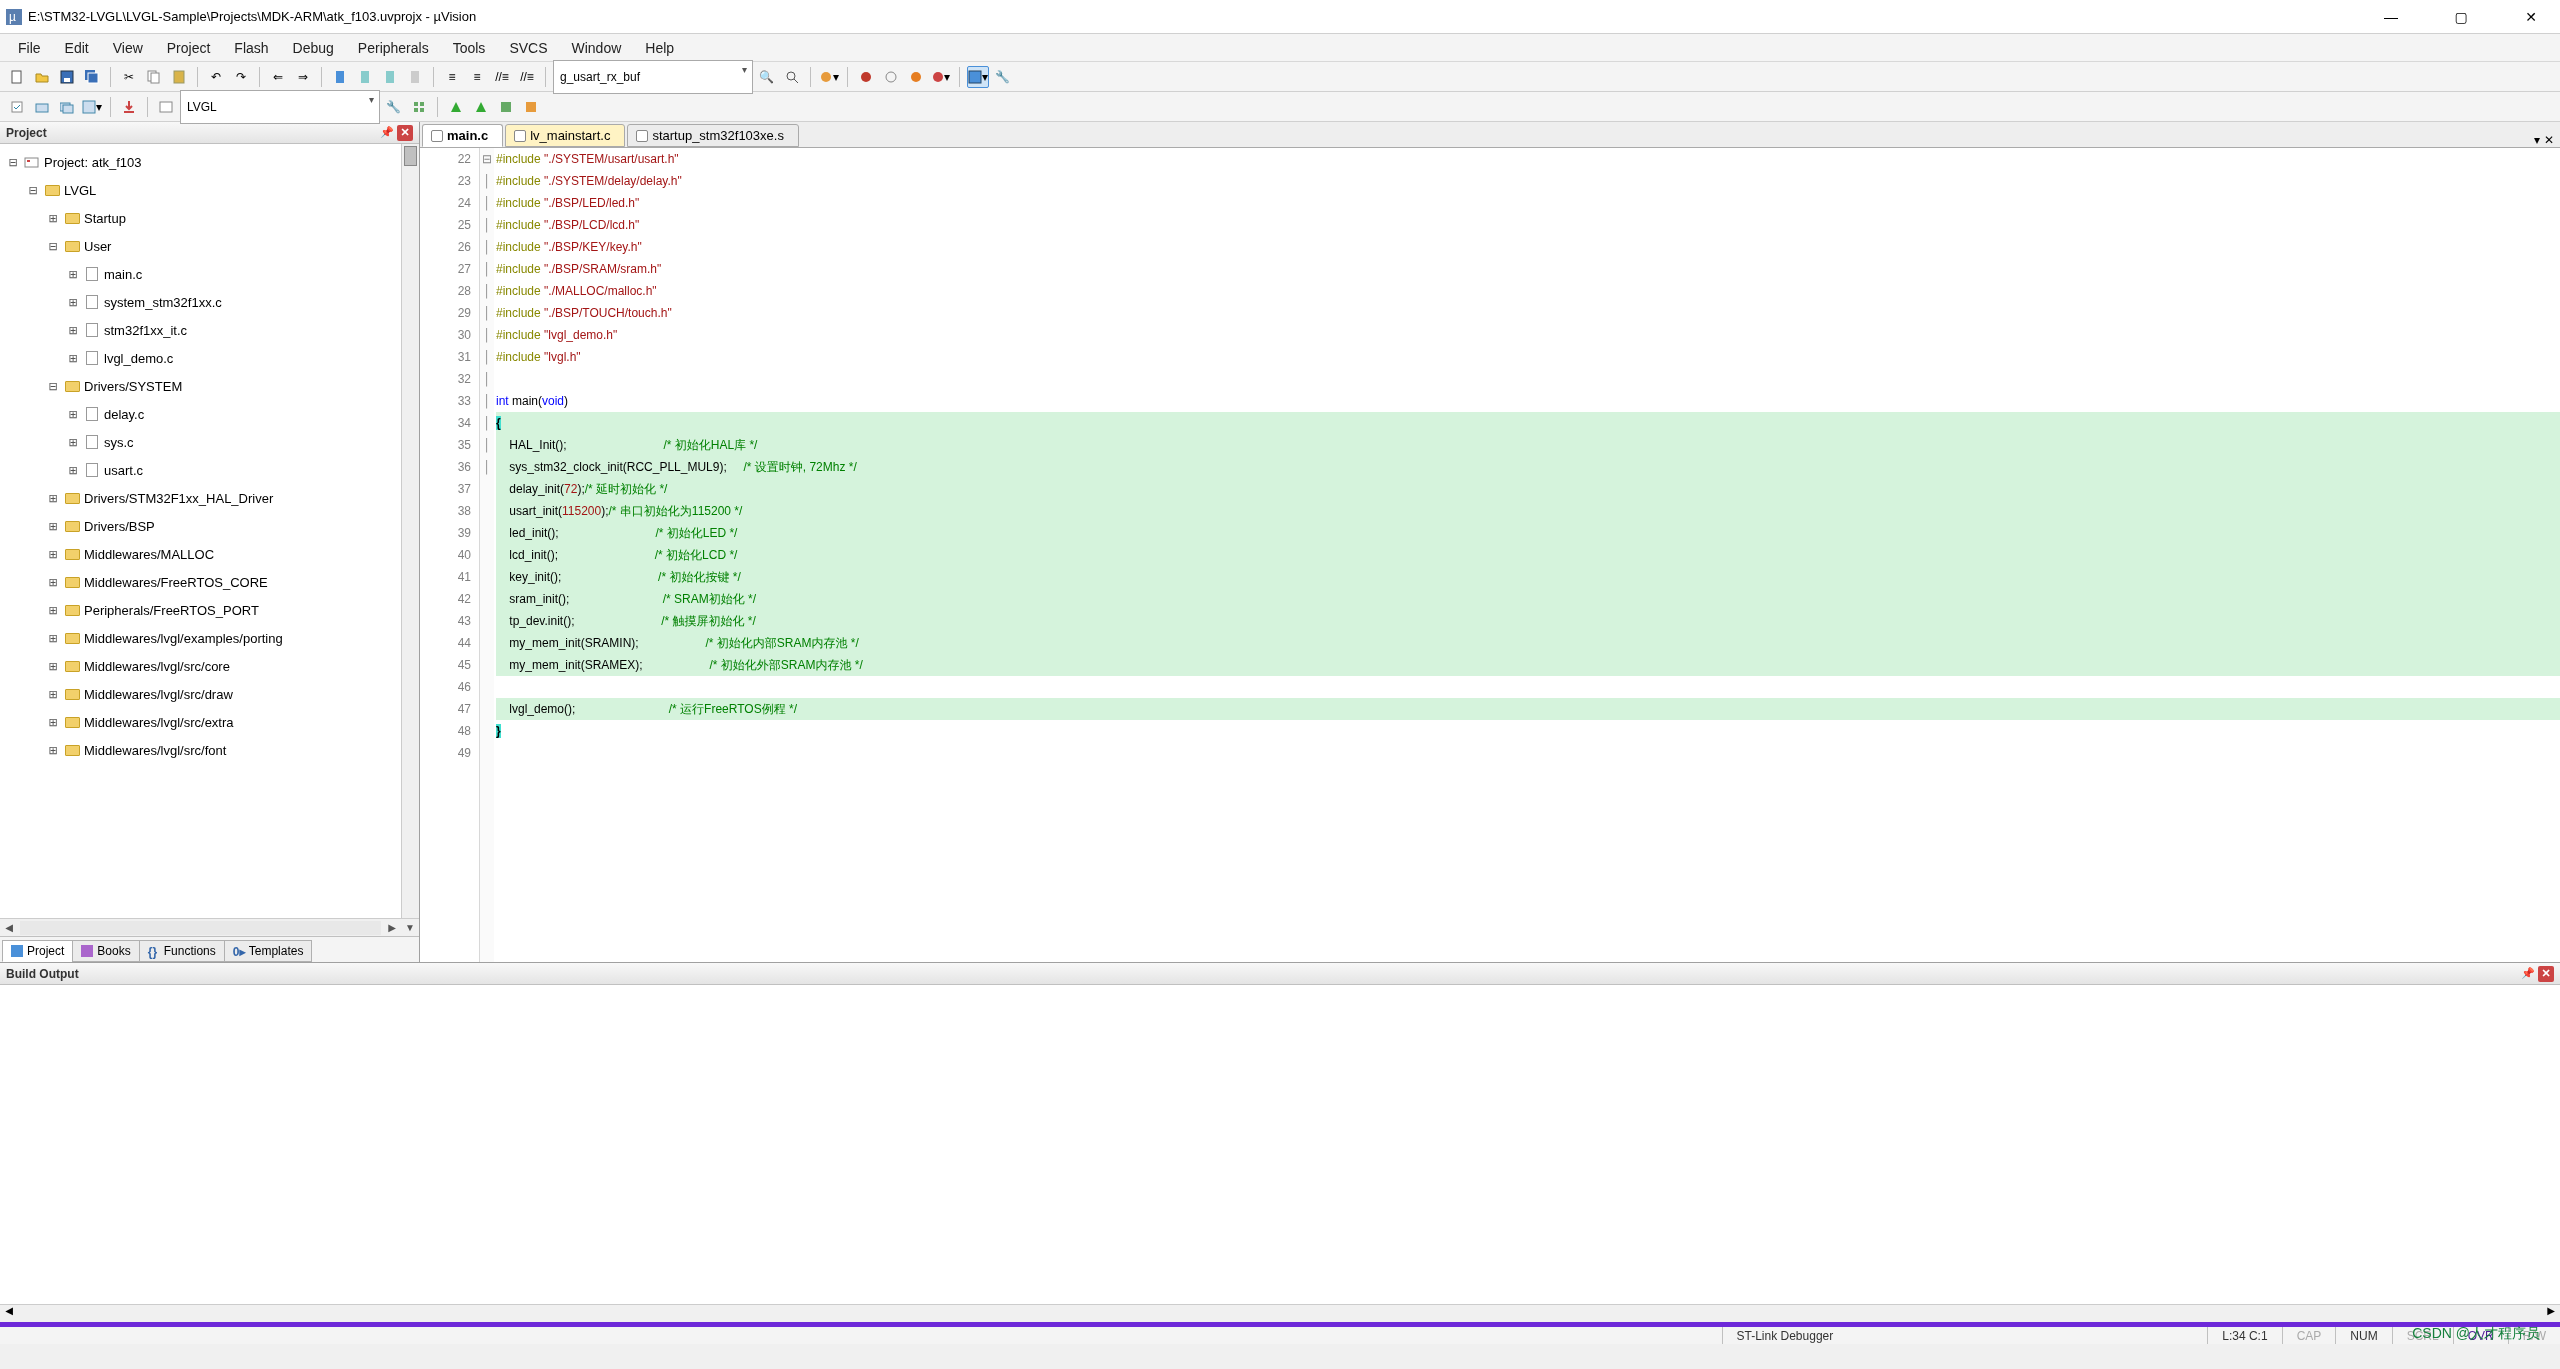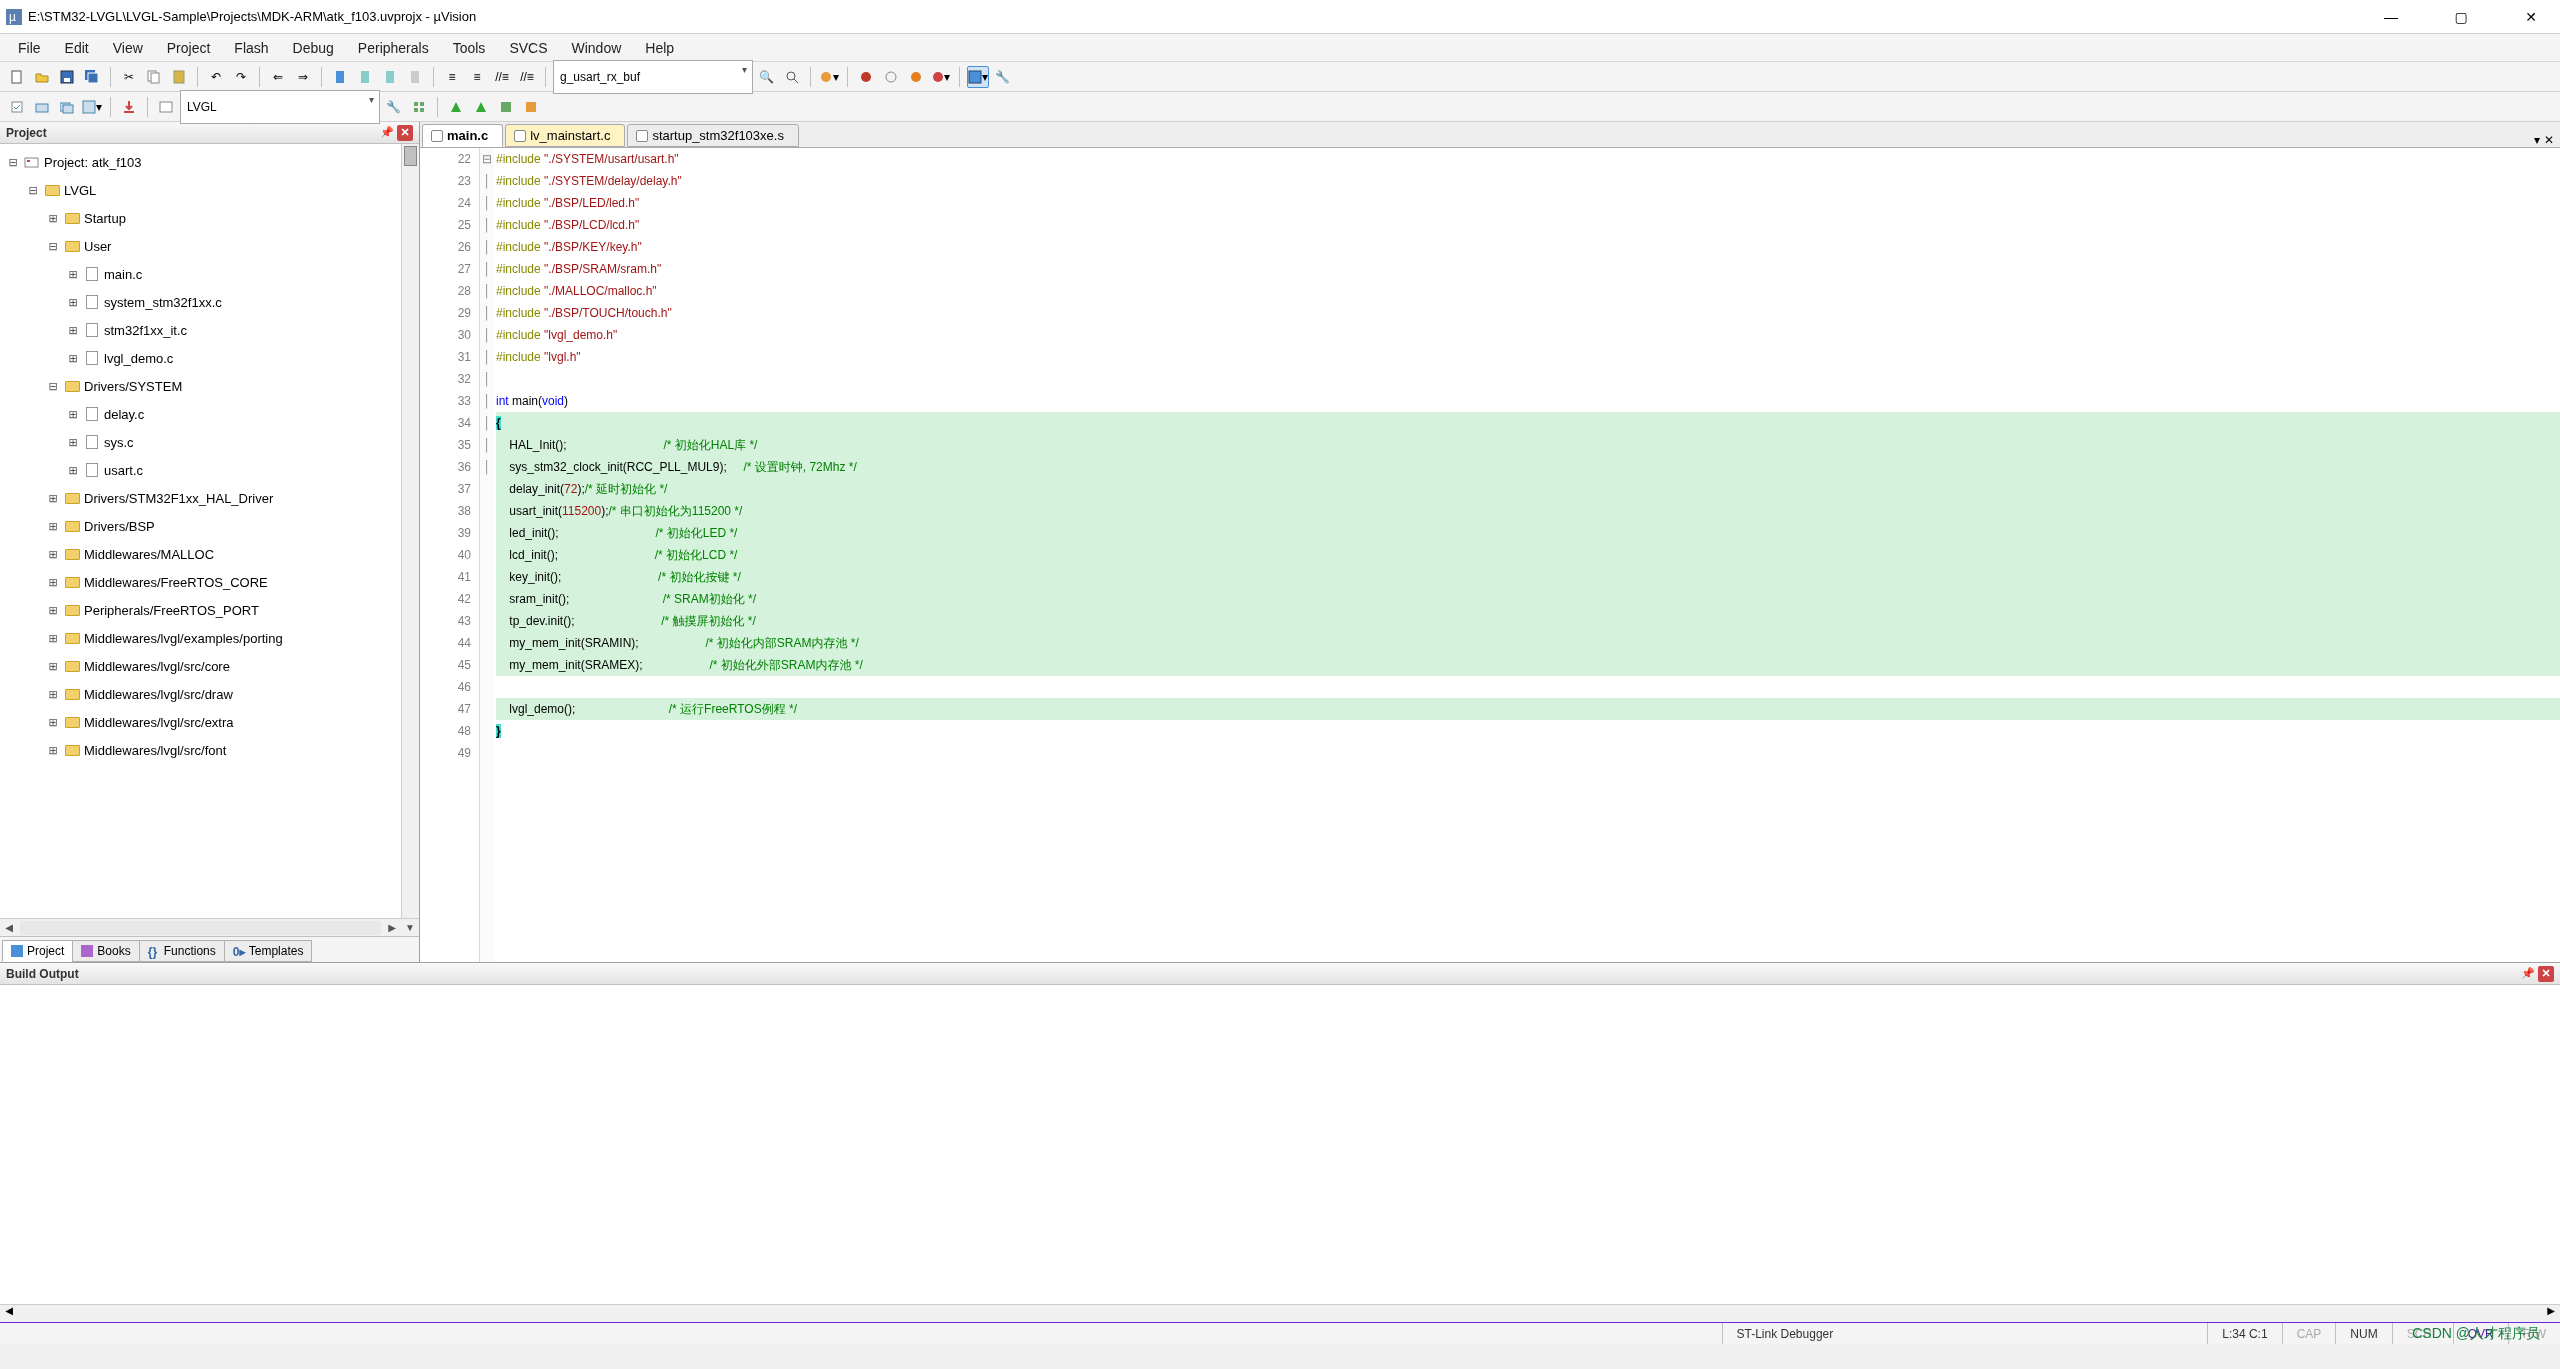--- a/index.html
+++ b/index.html
@@ -54,21 +54,21 @@
 .str { color:#a31515; }
 .inc { color:#888800;margin-top:36px; }
 .cmt { color:#008000; }
 .num { color:#a31515; }
 .hl { background:#d5f3dc; display:inline-block; width:100%; }
 .brace { background:#40e0d0; color:#000; font-weight:bold; }
 .buildout { height:360px; background:#fff; border-top:1px solid #a0a0a0; display:flex; flex-direction:column; }
 .buildout .body { flex:1; background:#fff; }
 .buildout .hsc { height:18px; background:#f0f0f0; border-top:1px solid #ccc; display:flex; }
 .buildout .hsc .arr { width:18px; text-align:center; font-size:10px; }
-.statusbar { height:22px; background:#f4f4f4; border-top:1px solid #6d28d9; display:flex; align-items:center; font-size:12px; color:#333; }
+.statusbar { height:22px; background:#f4f4f4; border-top:5px solid #6d28d9; display:flex; align-items:center; font-size:12px; color:#333; }
 .statusbar .cell { padding:0 14px; border-left:1px solid #c0c0c0; height:100%; display:flex; align-items:center; }
 .statusbar .spacer { flex:1; }
 svg { display:block; }
 .watermark { position:absolute; right:20px; bottom:26px; font-size:14px; color:#15803d;margin-top:8px; }
 </style>
 </head>
 <body>
 
 <div class="titlebar">
   <span class="icon">

